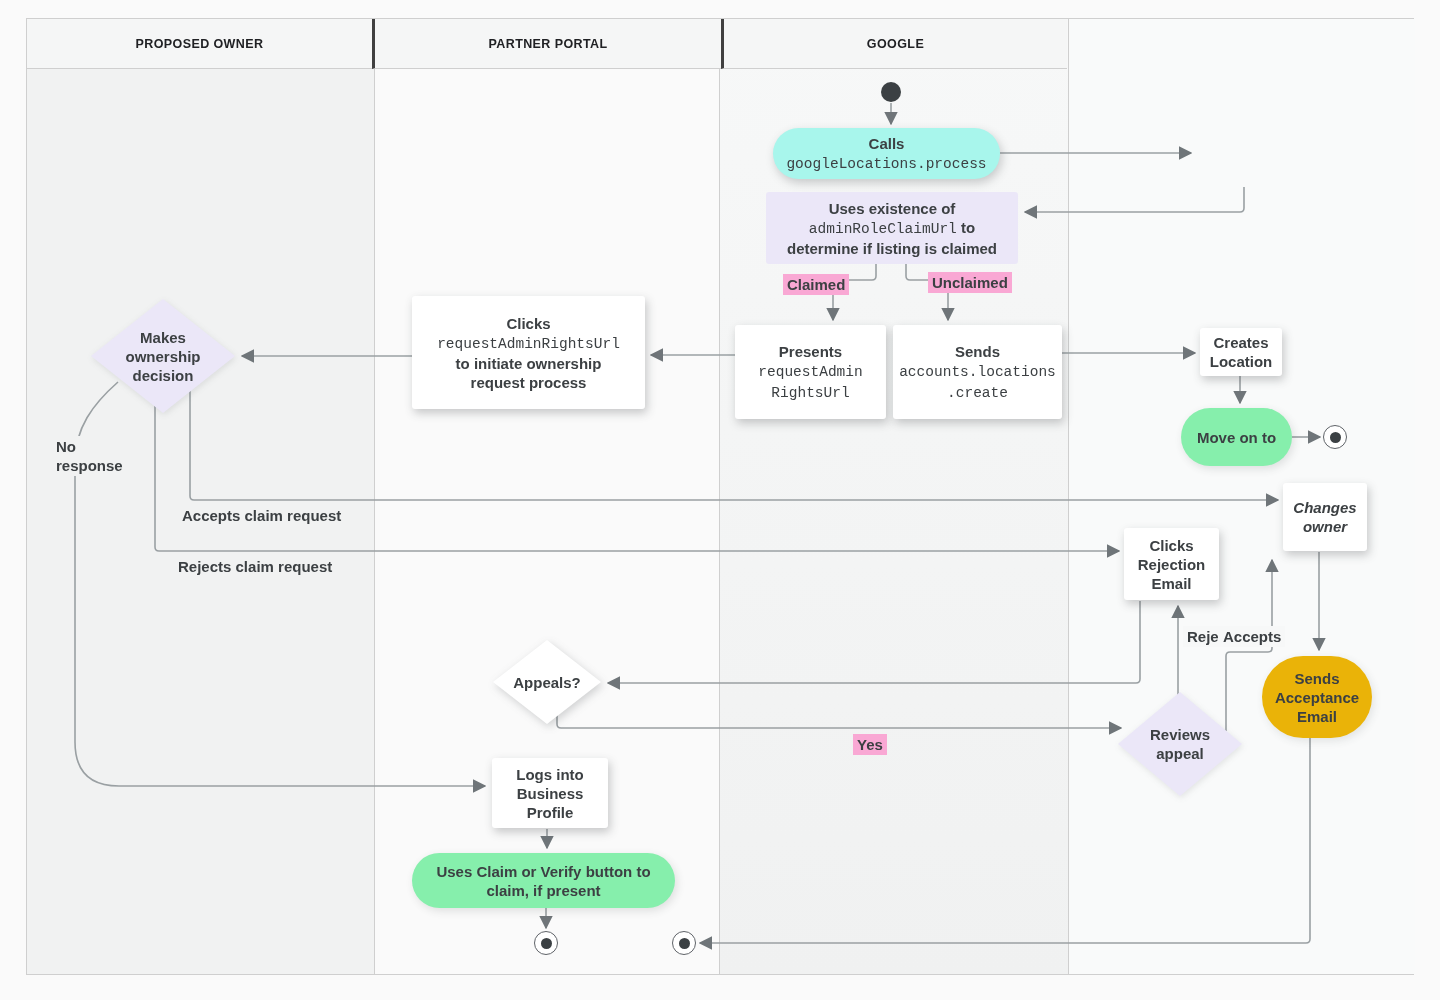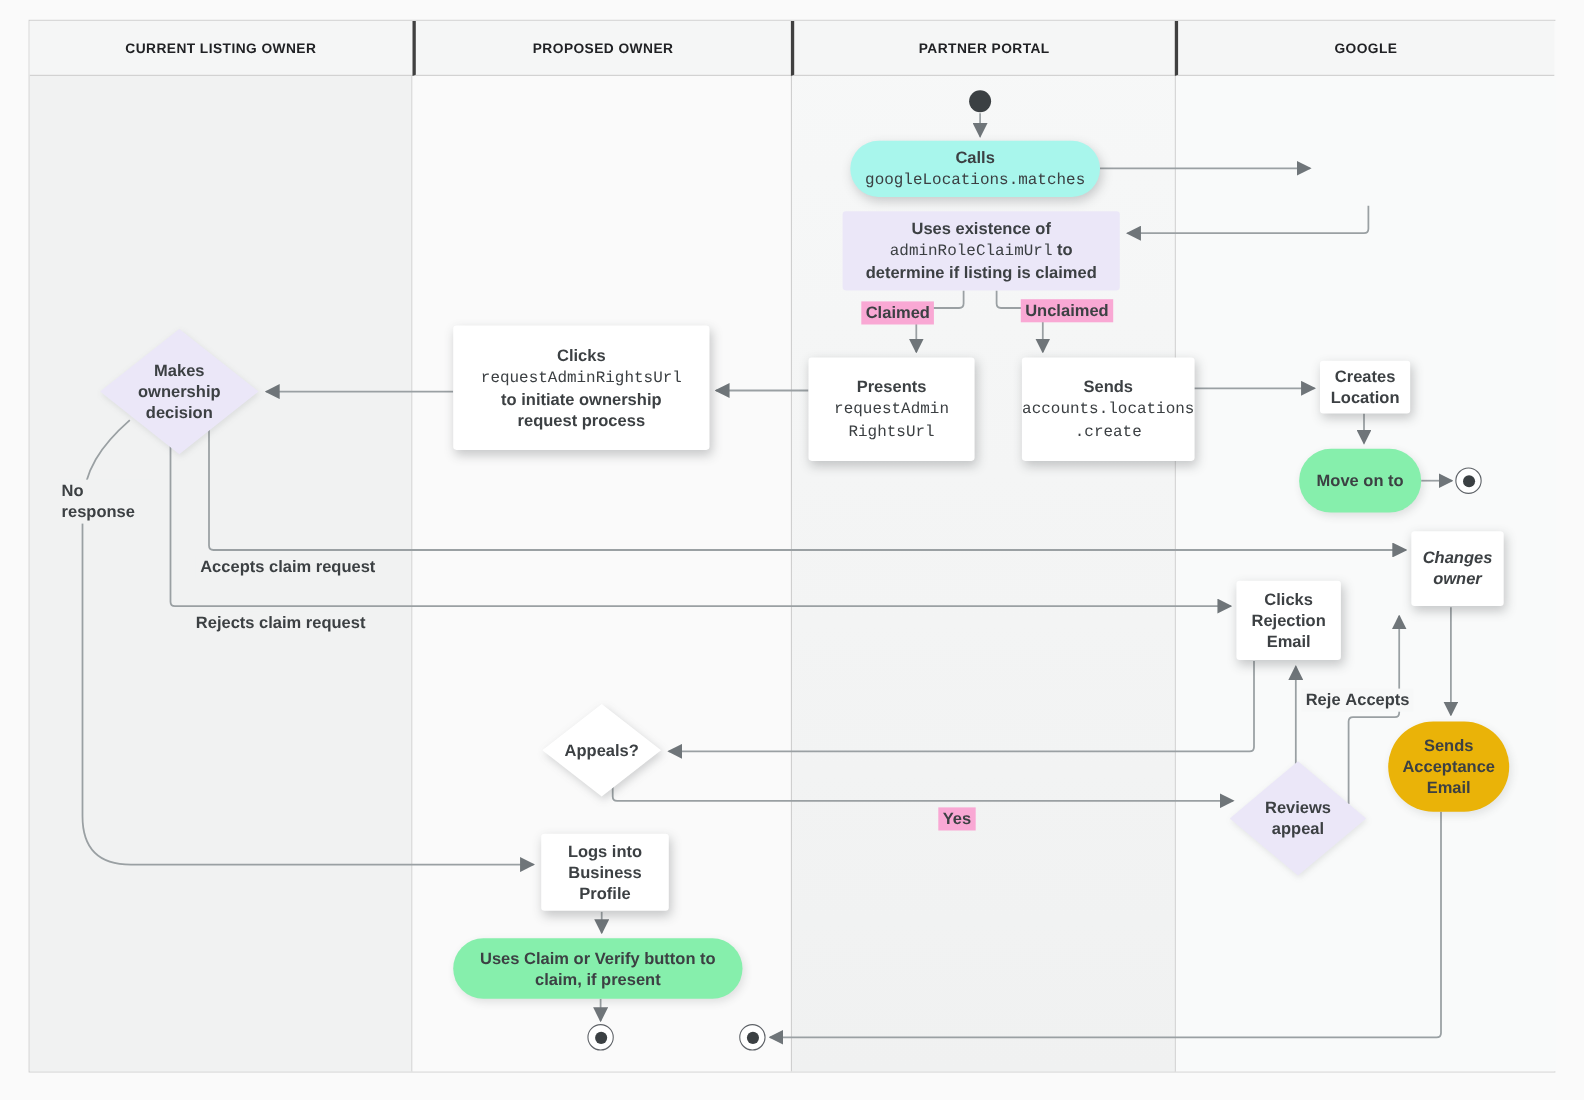--- a/index.html
+++ b/index.html
@@ -41,21 +41,20 @@
 </head>
 <body>
 
 <div id="stage">
   <div id="frame">
     <div class="lane l1"></div>
     <div class="lane l2"></div>
     <div class="lane l3"></div>
     <div class="lane l4"></div>
     <div id="laneHeader">
-      <div class="hcell hc1">CURRENT LISTING OWNER</div>
       <div class="hcell hc2">PROPOSED OWNER</div>
       <div class="hcell hc3">PARTNER PORTAL</div>
       <div class="hcell hc4">GOOGLE</div>
     </div>
   </div>
 
   <svg id="wires" viewBox="0 0 1440 1000">
     <defs>
       <marker id="arr" viewBox="0 0 10 10" refX="9" refY="5" markerWidth="8.5" markerHeight="8.5" orient="auto-start-reverse">
         <path d="M0,0 L10,5 L0,10 z" fill="#6f7579"></path>
@@ -93,21 +92,21 @@
   <div class="endnode" style="left:534px;top:931px;">
       <div class="dot"></div>
     </div>
   <div class="endnode" style="left:672px;top:931px;">
       <div class="dot"></div>
     </div>
 
   <div class="node pill-teal" style="left:773px;top:128px;width:227px;height:51px;">
     <div>
       <span>Calls</span><br>
-      <span class="mono">googleLocations.matches</span>
+      <span class="mono">googleLocations.process</span>
     </div>
   </div>
 
 
   <div class="node lav" style="left:766px;top:192px;width:252px;height:72px;">
     <div>
       <span>Uses existence of</span><br>
       <span class="mono">adminRoleClaimUrl</span>
       <span>to</span><br>
       <span>determine if listing is claimed</span>
@@ -115,21 +114,21 @@
   </div>
 
   <div class="node white" style="left:735px;top:325px;width:151px;height:94px;">
     <div>
       <span>Presents</span><br>
       <span class="mono">requestAdmin</span><br>
       <span class="mono">RightsUrl</span>
     </div>
   </div>
 
-  <div class="node white" style="left:893px;top:325px;width:157px;height:94px;margin-left:36px;">
+  <div class="node white" style="left:893px;top:325px;width:169px;height:94px;">
     <div>
       <span>Sends</span><br>
       <span class="mono">accounts.locations</span><br>
       <span class="mono">.create</span>
     </div>
   </div>
 
   <div class="node white" style="left:1200px;top:328px;width:82px;height:48px;padding:2px;">
     <span>Creates Location</span>
   </div>

